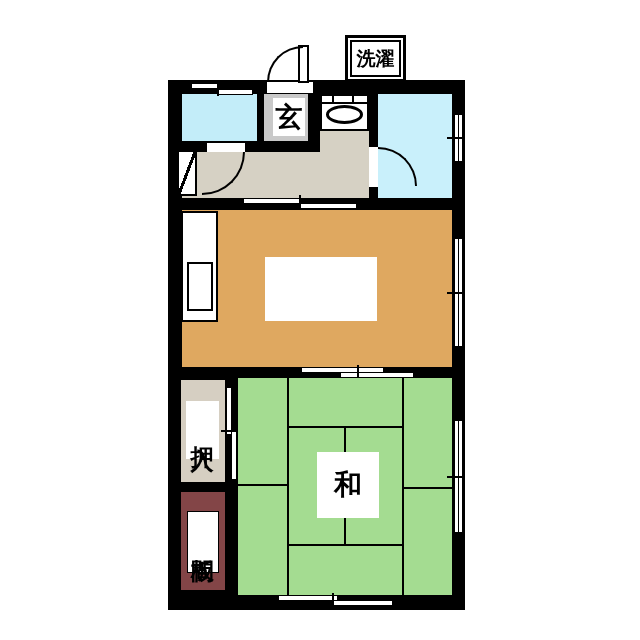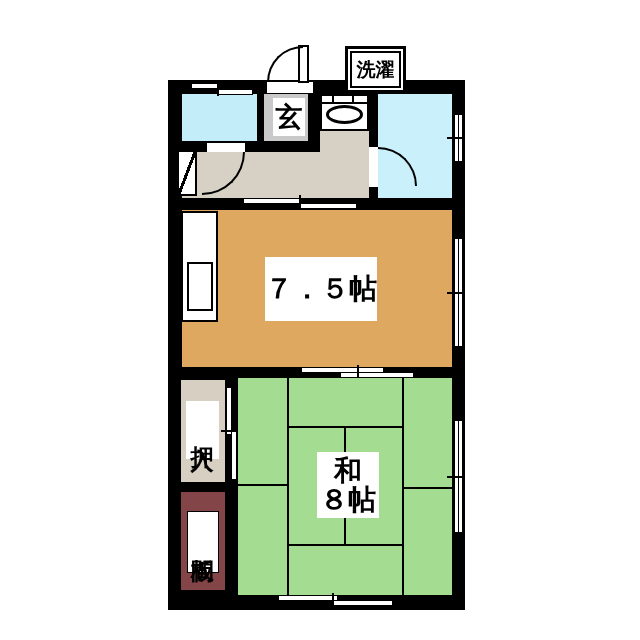--- a/index.html
+++ b/index.html
@@ -57,55 +57,53 @@
 
   <div class="abs" style="left:207px;top:143px;width:38px;height:9px;background:#fff;"></div>
   <div class="abs arc-br" style="left:202px;top:152px;width:43px;height:43px;"></div>
 
   <div class="abs diag" style="left:177px;top:150px;width:20px;height:46px;border:2px solid #000;background-color:#fff;"></div>
 
   <div class="abs" style="left:267px;top:82px;width:46px;height:11px;background:#fff;"></div>
   <div class="abs" style="left:298px;top:45px;width:11px;height:38px;background:#fff;border:2px solid #000;"></div>
   <div class="abs arc-tl" style="left:267px;top:46px;width:36px;height:36px;"></div>
 
-  <div class="abs" style="left:345px;top:46px;width:61px;height:47px;border:3px solid #000;background:#fff;padding:2px;">
+  <div class="abs" style="left:345px;top:35px;width:61px;height:47px;border:3px solid #000;background:#fff;padding:2px;">
     <div style="width:100%;height:100%;border:2px solid #000;display:flex;align-items:center;justify-content:center;
                 font-size:19px;font-weight:600;box-sizing:border-box;">洗濯</div>
   </div>
 
   <div class="abs whitebar" style="left:191px;top:83px;width:28px;height:6px;"></div>
   <div class="abs whitebar" style="left:217px;top:89px;width:36px;height:6px;"></div>
   <div class="abs tick" style="left:217px;top:81px;width:2px;height:15px;"></div>
 
   <div class="abs whitebar" style="left:243px;top:198px;width:59px;height:6px;"></div>
   <div class="abs whitebar" style="left:300px;top:203px;width:57px;height:6px;"></div>
   <div class="abs tick" style="left:299px;top:195px;width:2px;height:16px;"></div>
 
   <div class="abs room-dk" style="left:182px;top:210px;width:270px;height:157px;"></div>
   <div class="abs fixture" style="left:181px;top:211px;width:37px;height:111px;"></div>
   <div class="abs fixture" style="left:187px;top:262px;width:26px;height:49px;"></div>
   <div class="abs labelbox" style="left:265px;top:257px;width:112px;height:64px;font-size:28px;flex-direction:column;">
-    <div>７．５帖</div>
   </div>
 
   <div class="abs whitebar" style="left:301px;top:367px;width:83px;height:6px;"></div>
   <div class="abs whitebar" style="left:340px;top:372px;width:74px;height:6px;"></div>
   <div class="abs tick" style="left:357px;top:365px;width:2px;height:16px;"></div>
 
   <div class="abs room-tatami" style="left:238px;top:378px;width:214px;height:217px;"></div>
   <div class="abs tline" style="left:287px;top:378px;width:2px;height:217px;"></div>
   <div class="abs tline" style="left:402px;top:378px;width:2px;height:217px;"></div>
   <div class="abs tline" style="left:344px;top:427px;width:2px;height:118px;"></div>
   <div class="abs tline" style="left:287px;top:426px;width:117px;height:2px;"></div>
   <div class="abs tline" style="left:287px;top:544px;width:117px;height:2px;"></div>
   <div class="abs tline" style="left:238px;top:484px;width:49px;height:2px;"></div>
   <div class="abs tline" style="left:404px;top:487px;width:48px;height:2px;"></div>
   <div class="abs labelbox" style="left:317px;top:452px;width:62px;height:66px;font-size:28px;flex-direction:column;">
     <div>和</div>
-    <div>８帖</div>
   </div>
 
   <div class="abs room-oshiire" style="left:181px;top:380px;width:44px;height:102px;"></div>
   <div class="abs labelbox vtext" style="left:186px;top:401px;width:33px;height:58px;font-size:23px;">押入</div>
 
   <div class="abs room-itanoma" style="left:181px;top:492px;width:44px;height:98px;"></div>
   <div class="abs labelbox vtext" style="left:187px;top:511px;width:32px;height:62px;font-size:23px;border:1px solid #000;">板間</div>
 
   <div class="abs whitebar" style="left:226px;top:387px;width:6px;height:48px;"></div>
   <div class="abs whitebar" style="left:231px;top:431px;width:6px;height:49px;"></div>

